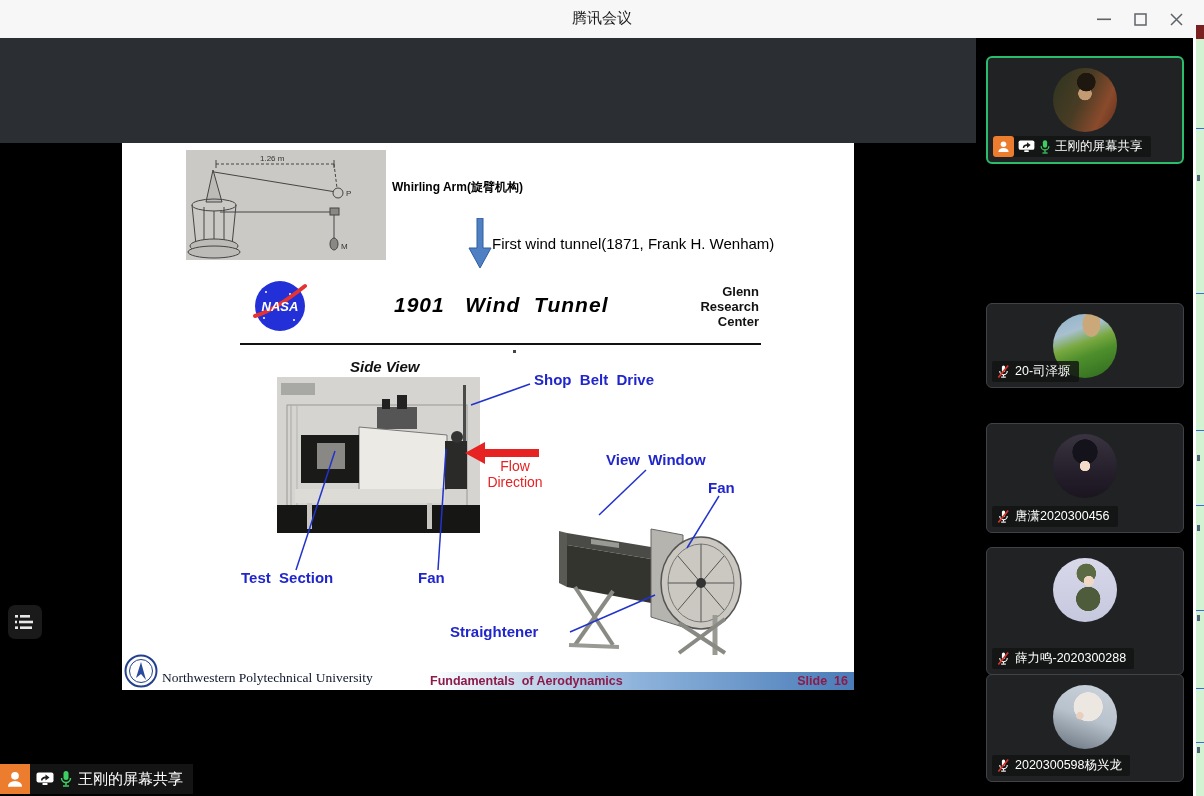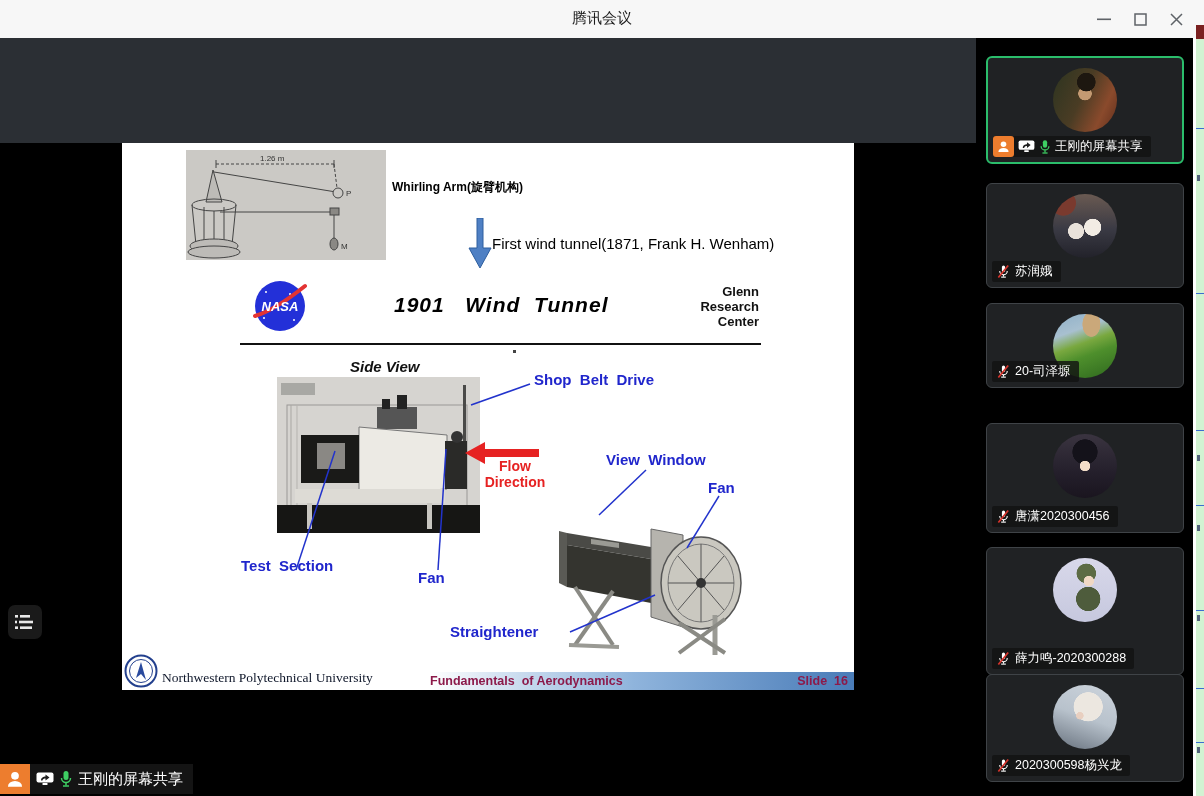--- a/index.html
+++ b/index.html
@@ -31,26 +31,26 @@
   .org{left:545px;top:141px;width:92px;text-align:right;font-size:13px;line-height:15px;font-weight:bold;color:#111}
   .rule{left:118px;top:200px;width:521px;height:2px;background:#111}
   .dot1{left:391px;top:207px;width:3px;height:3px;background:#444}
   .side-view{left:228px;top:215px;font-size:15px;font-style:italic;font-weight:600;color:#111}
   .photo-left{left:155px;top:234px;width:203px;height:156px}
   .photo-right{left:433px;top:352px;width:195px;height:162px}
   .bl{font-size:15px;font-weight:bold;color:#2026cc;white-space:pre}
   .lbl-shop{left:412px;top:228px}
   .lbl-view{left:484px;top:308px}
   .lbl-fan-r{left:586px;top:336px}
-  .lbl-test{left:119px;top:414px}
+  .lbl-test{left:119px;top:426px}
   .lbl-fan-l{left:296px;top:426px}
   .lbl-straight{left:328px;top:480px}
   .red-arrow{left:343px;top:297px}
   .flow{left:352px;top:315px;width:82px;text-align:center;font-size:14px;line-height:16px;
-    font-weight:bold;color:#e62222}
+    font-weight:normal;color:#e62222}
   .leader-svg{position:absolute;left:0;top:0;width:732px;height:547px;pointer-events:none}
   .npu{left:2px;top:511px}
   .univ{left:40px;top:527px;font-family:"Liberation Serif","DejaVu Serif",serif;font-size:13.5px;color:#0f172a}
   .footer-bar{left:308px;top:529px;width:424px;height:18px;display:flex;align-items:center;
     background:linear-gradient(90deg,rgba(255,255,255,0) 0%,#d5e3f2 16%,#8fb4dc 48%,#4a7cb8 100%)}
   .footer-course{font-size:12.5px;font-weight:bold;color:#8c1a4a;white-space:pre}
   .footer-slideno{position:absolute;right:6px;top:2px;font-size:12.5px;font-weight:bold;color:#8c1a4a;white-space:pre}
 
   
   .list-btn{position:absolute;left:8px;top:567px;width:34px;height:34px;border:none;border-radius:7px;
@@ -326,33 +326,20 @@
           <svg width="12" height="16" viewBox="0 0 14 18">
             <rect x="4.5" y="1" width="5" height="9" rx="2.5" fill="#3ecf63"></rect>
             <path d="M2.5,8 a4.5,4.5 0 0 0 9,0" stroke="#3ecf63" stroke-width="1.5" fill="none"></path>
             <line x1="7" y1="13" x2="7" y2="15.5" stroke="#3ecf63" stroke-width="1.5"></line>
             <line x1="4" y1="16" x2="10" y2="16" stroke="#3ecf63" stroke-width="1.5"></line>
           </svg>
           <span class="pname">王刚的屏幕共享</span>
         </div>
       </div>
 
-      <div class="tile t2">
-        <div class="avatar av2"></div>
-        <div class="namebar">
-          <svg width="15" height="15" viewBox="0 0 16 16">
-            <rect x="6.3" y="1.5" width="3.4" height="7" rx="1.7" fill="#fff"></rect>
-            <path d="M4,7.5 a4,4 0 0 0 8,0" stroke="#fff" stroke-width="1.2" fill="none"></path>
-            <line x1="8" y1="11.5" x2="8" y2="13.5" stroke="#fff" stroke-width="1.2"></line>
-            <line x1="5.5" y1="14" x2="10.5" y2="14" stroke="#fff" stroke-width="1.2"></line>
-            <line x1="2.5" y1="14.5" x2="13" y2="1.5" stroke="#d8342c" stroke-width="1.8"></line>
-          </svg>
-          <span class="pname">苏润娥</span>
-        </div>
-      </div>
 
       <div class="tile t3">
         <div class="avatar av3"></div>
         <div class="namebar">
           <svg width="15" height="15" viewBox="0 0 16 16">
             <rect x="6.3" y="1.5" width="3.4" height="7" rx="1.7" fill="#fff"></rect>
             <path d="M4,7.5 a4,4 0 0 0 8,0" stroke="#fff" stroke-width="1.2" fill="none"></path>
             <line x1="8" y1="11.5" x2="8" y2="13.5" stroke="#fff" stroke-width="1.2"></line>
             <line x1="5.5" y1="14" x2="10.5" y2="14" stroke="#fff" stroke-width="1.2"></line>
             <line x1="2.5" y1="14.5" x2="13" y2="1.5" stroke="#d8342c" stroke-width="1.8"></line>

